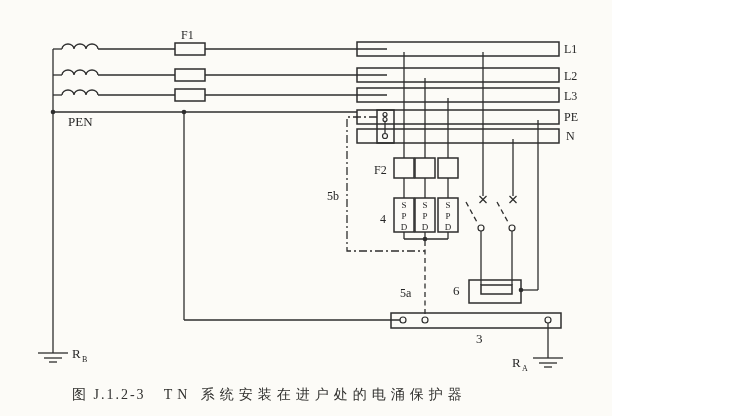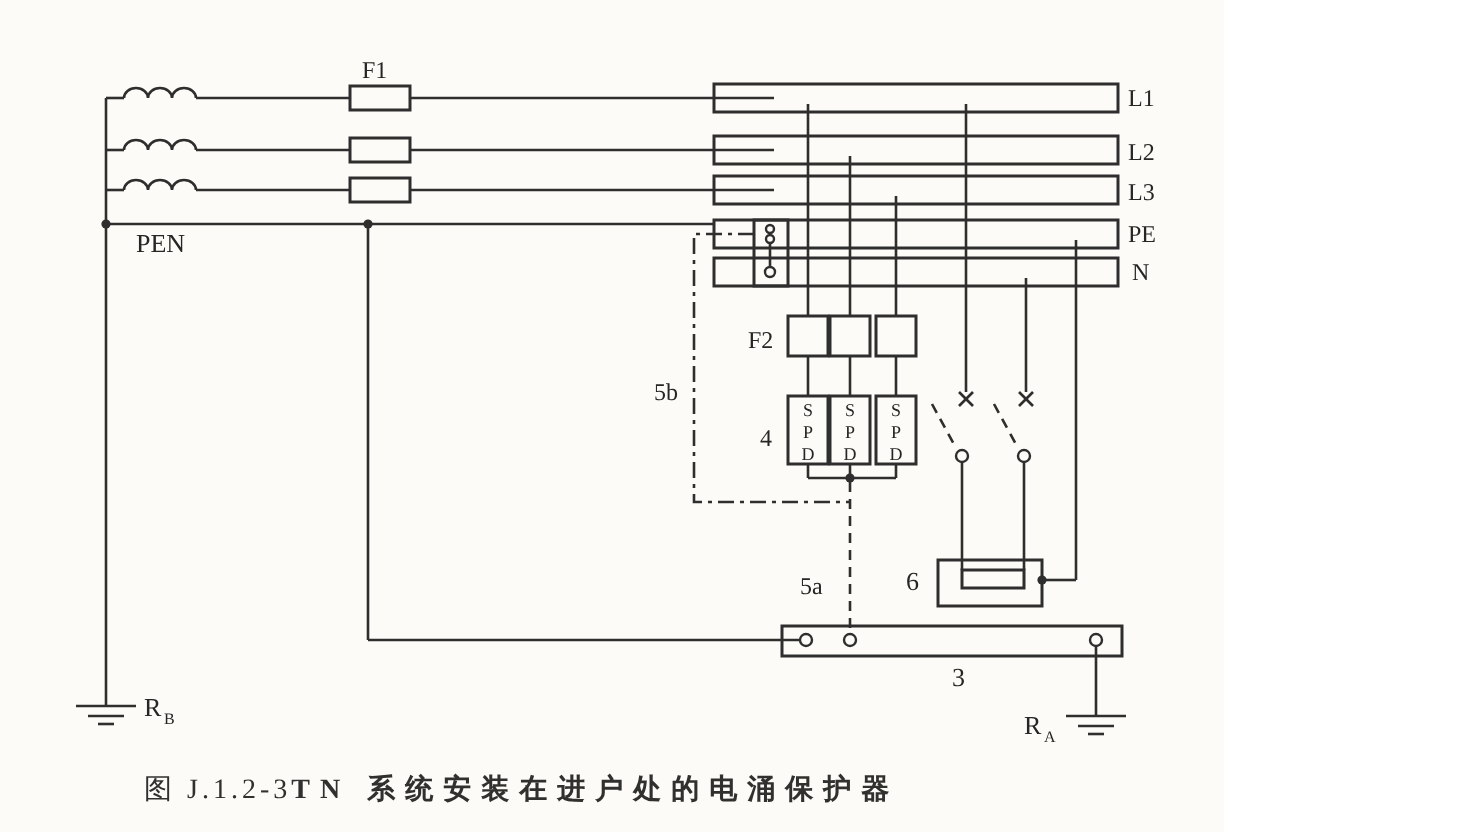--- a/index.html
+++ b/index.html
@@ -11,22 +11,22 @@
   .term{fill:#fcfbf7;stroke:#2e2e2e;stroke-width:1.2;}
   .dot{fill:#2e2e2e;stroke:none;}
   .t{fill:#262626;stroke:none;font-family:"Liberation Serif","DejaVu Serif",serif;}
   .t12{font-size:12px;}
   .t13{font-size:13px;}
   .t9{font-size:9px;}
   .t8{font-size:8px;}
   .dash{stroke-dasharray:5,3.5;}
   .dashdot{stroke-dasharray:8,3,2,3;}
   .caption{position:absolute;left:72px;top:386px;white-space:nowrap;font-size:14px;color:#30302e;}
-  .caption .num{letter-spacing:2px;margin-right:0;}
-  .caption .ttl{letter-spacing:5px;font-weight:bold;}
+  .caption .num{letter-spacing:2px;margin-right:18px;}
+  .caption .ttl{letter-spacing:5px;}
   .scan-edge{stroke:#cfccc4;stroke-width:1.2;}
 </style>
 </head>
 <body>
 
 <div class="page">
 <svg width="740" height="416" viewBox="0 0 740 416">
 
   <line class="scan-edge" x1="736" y1="8" x2="736" y2="170"></line>
 

